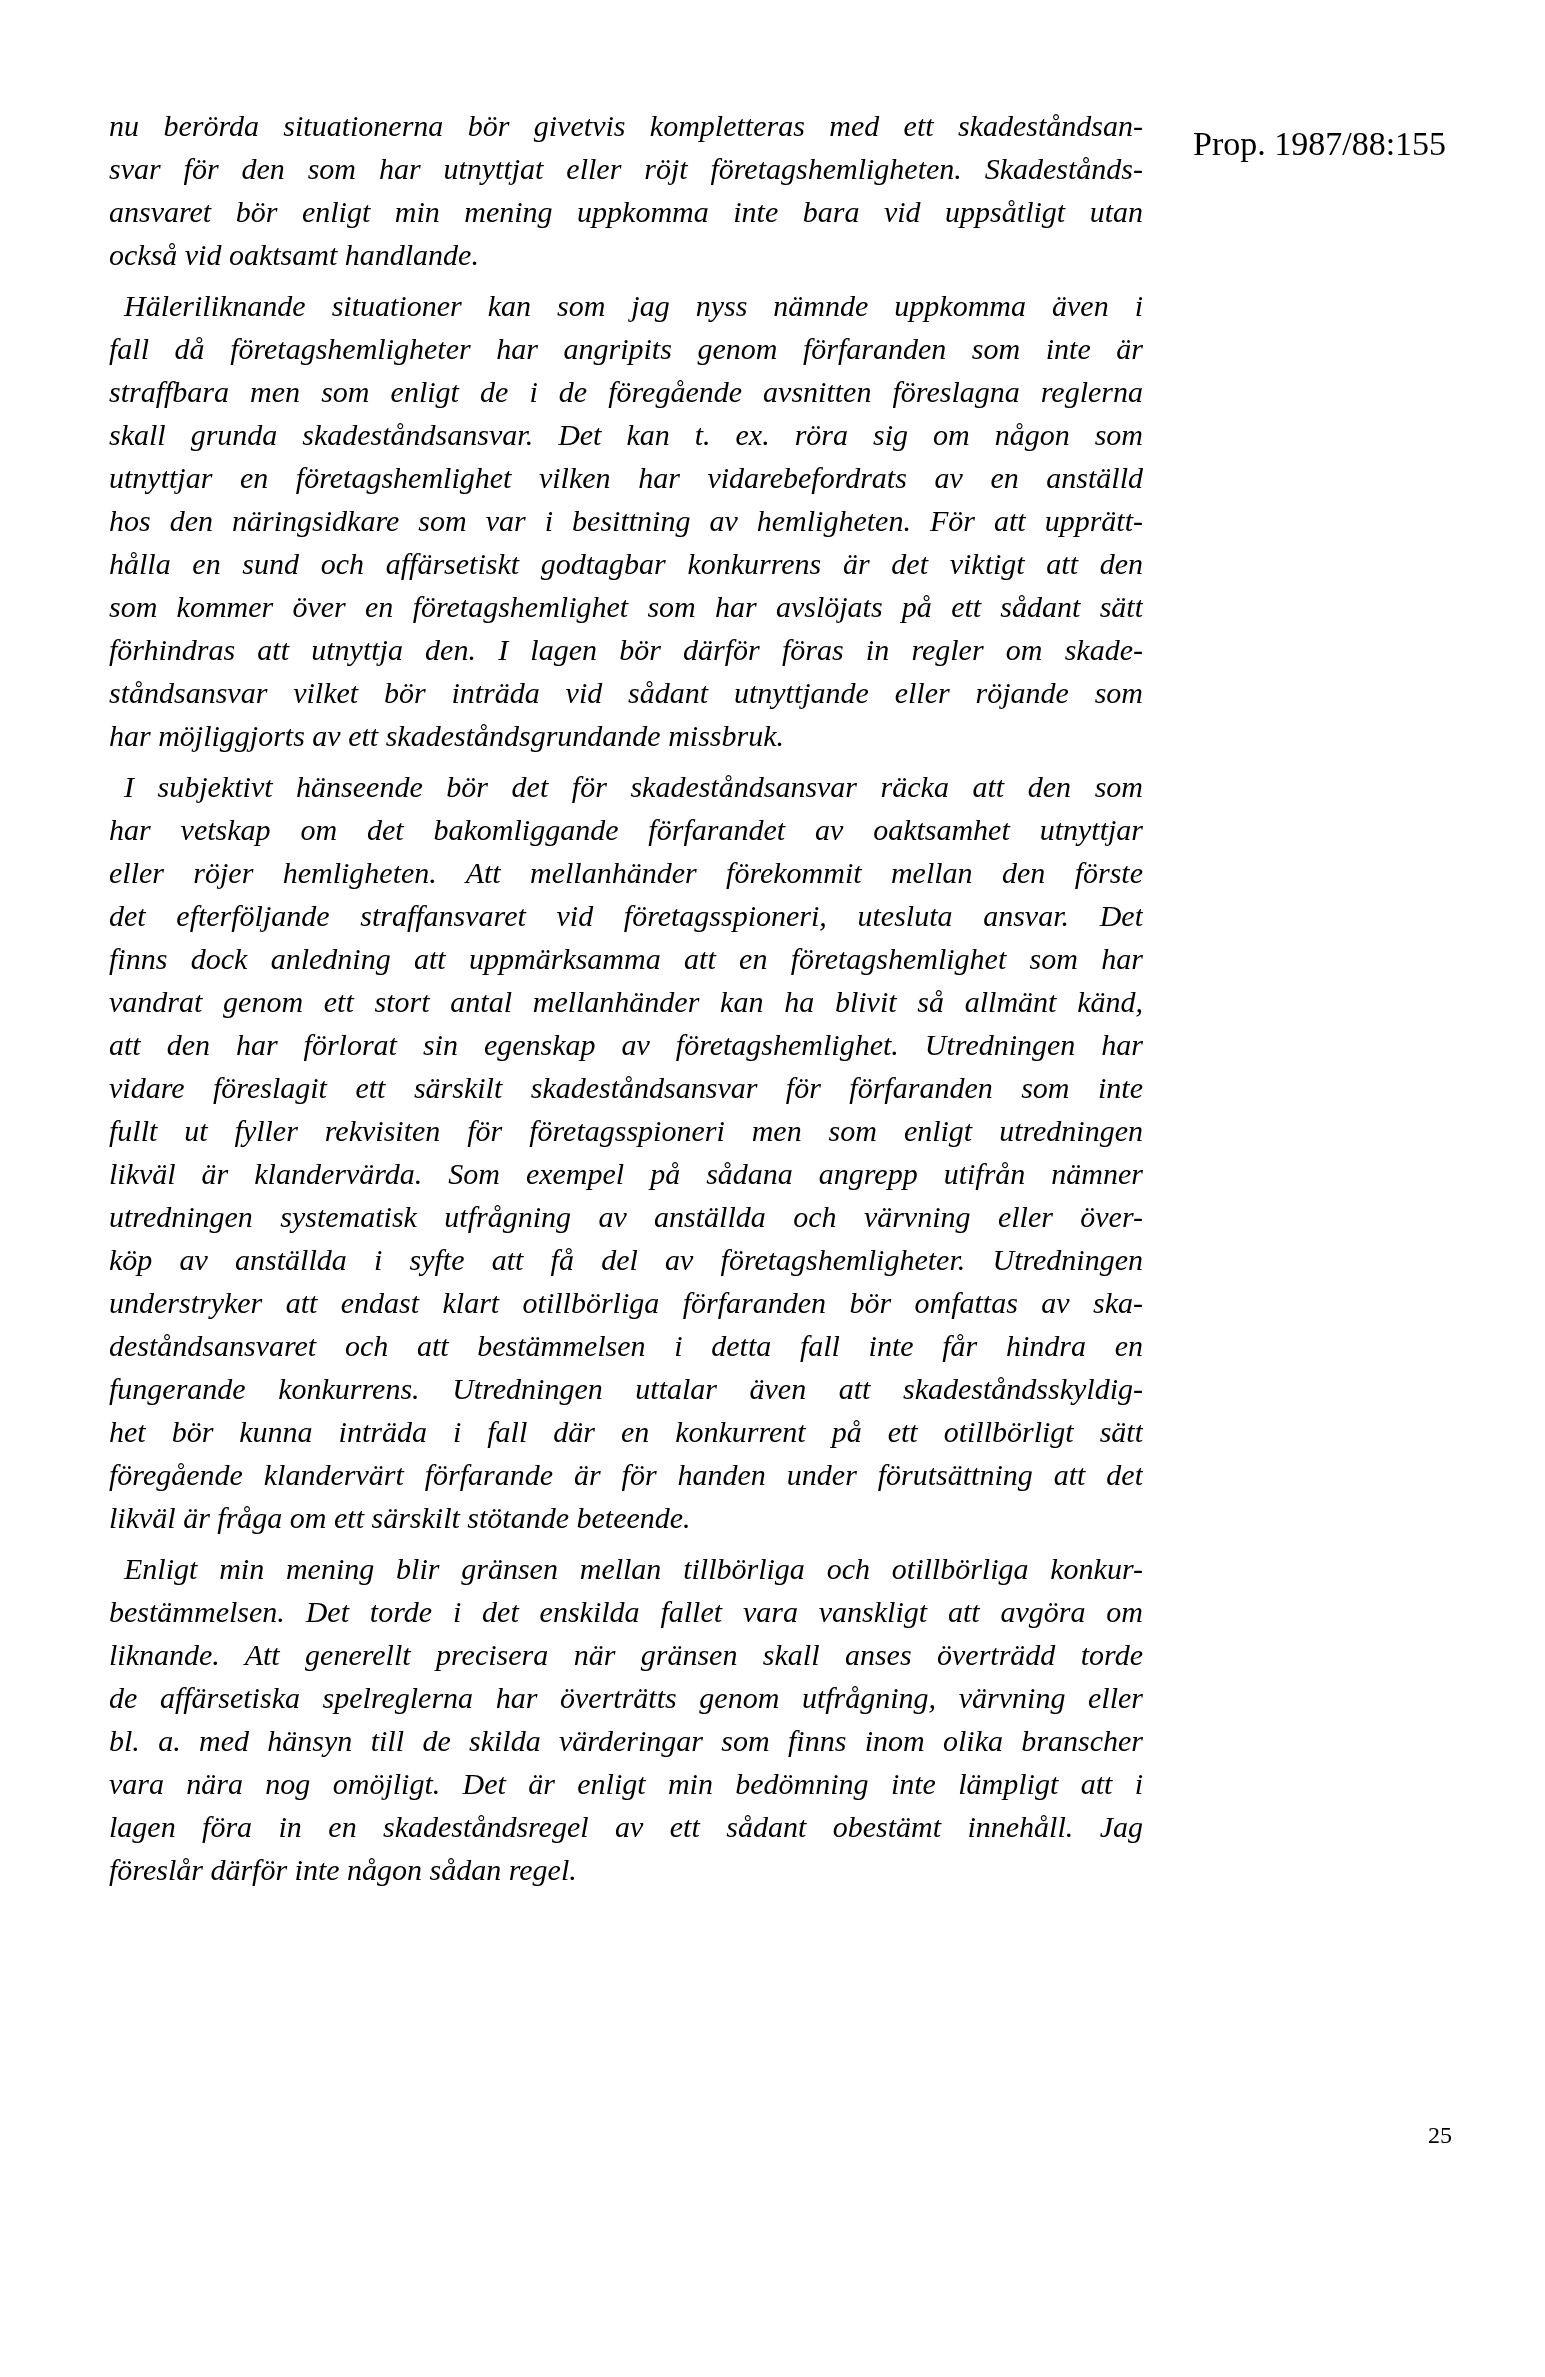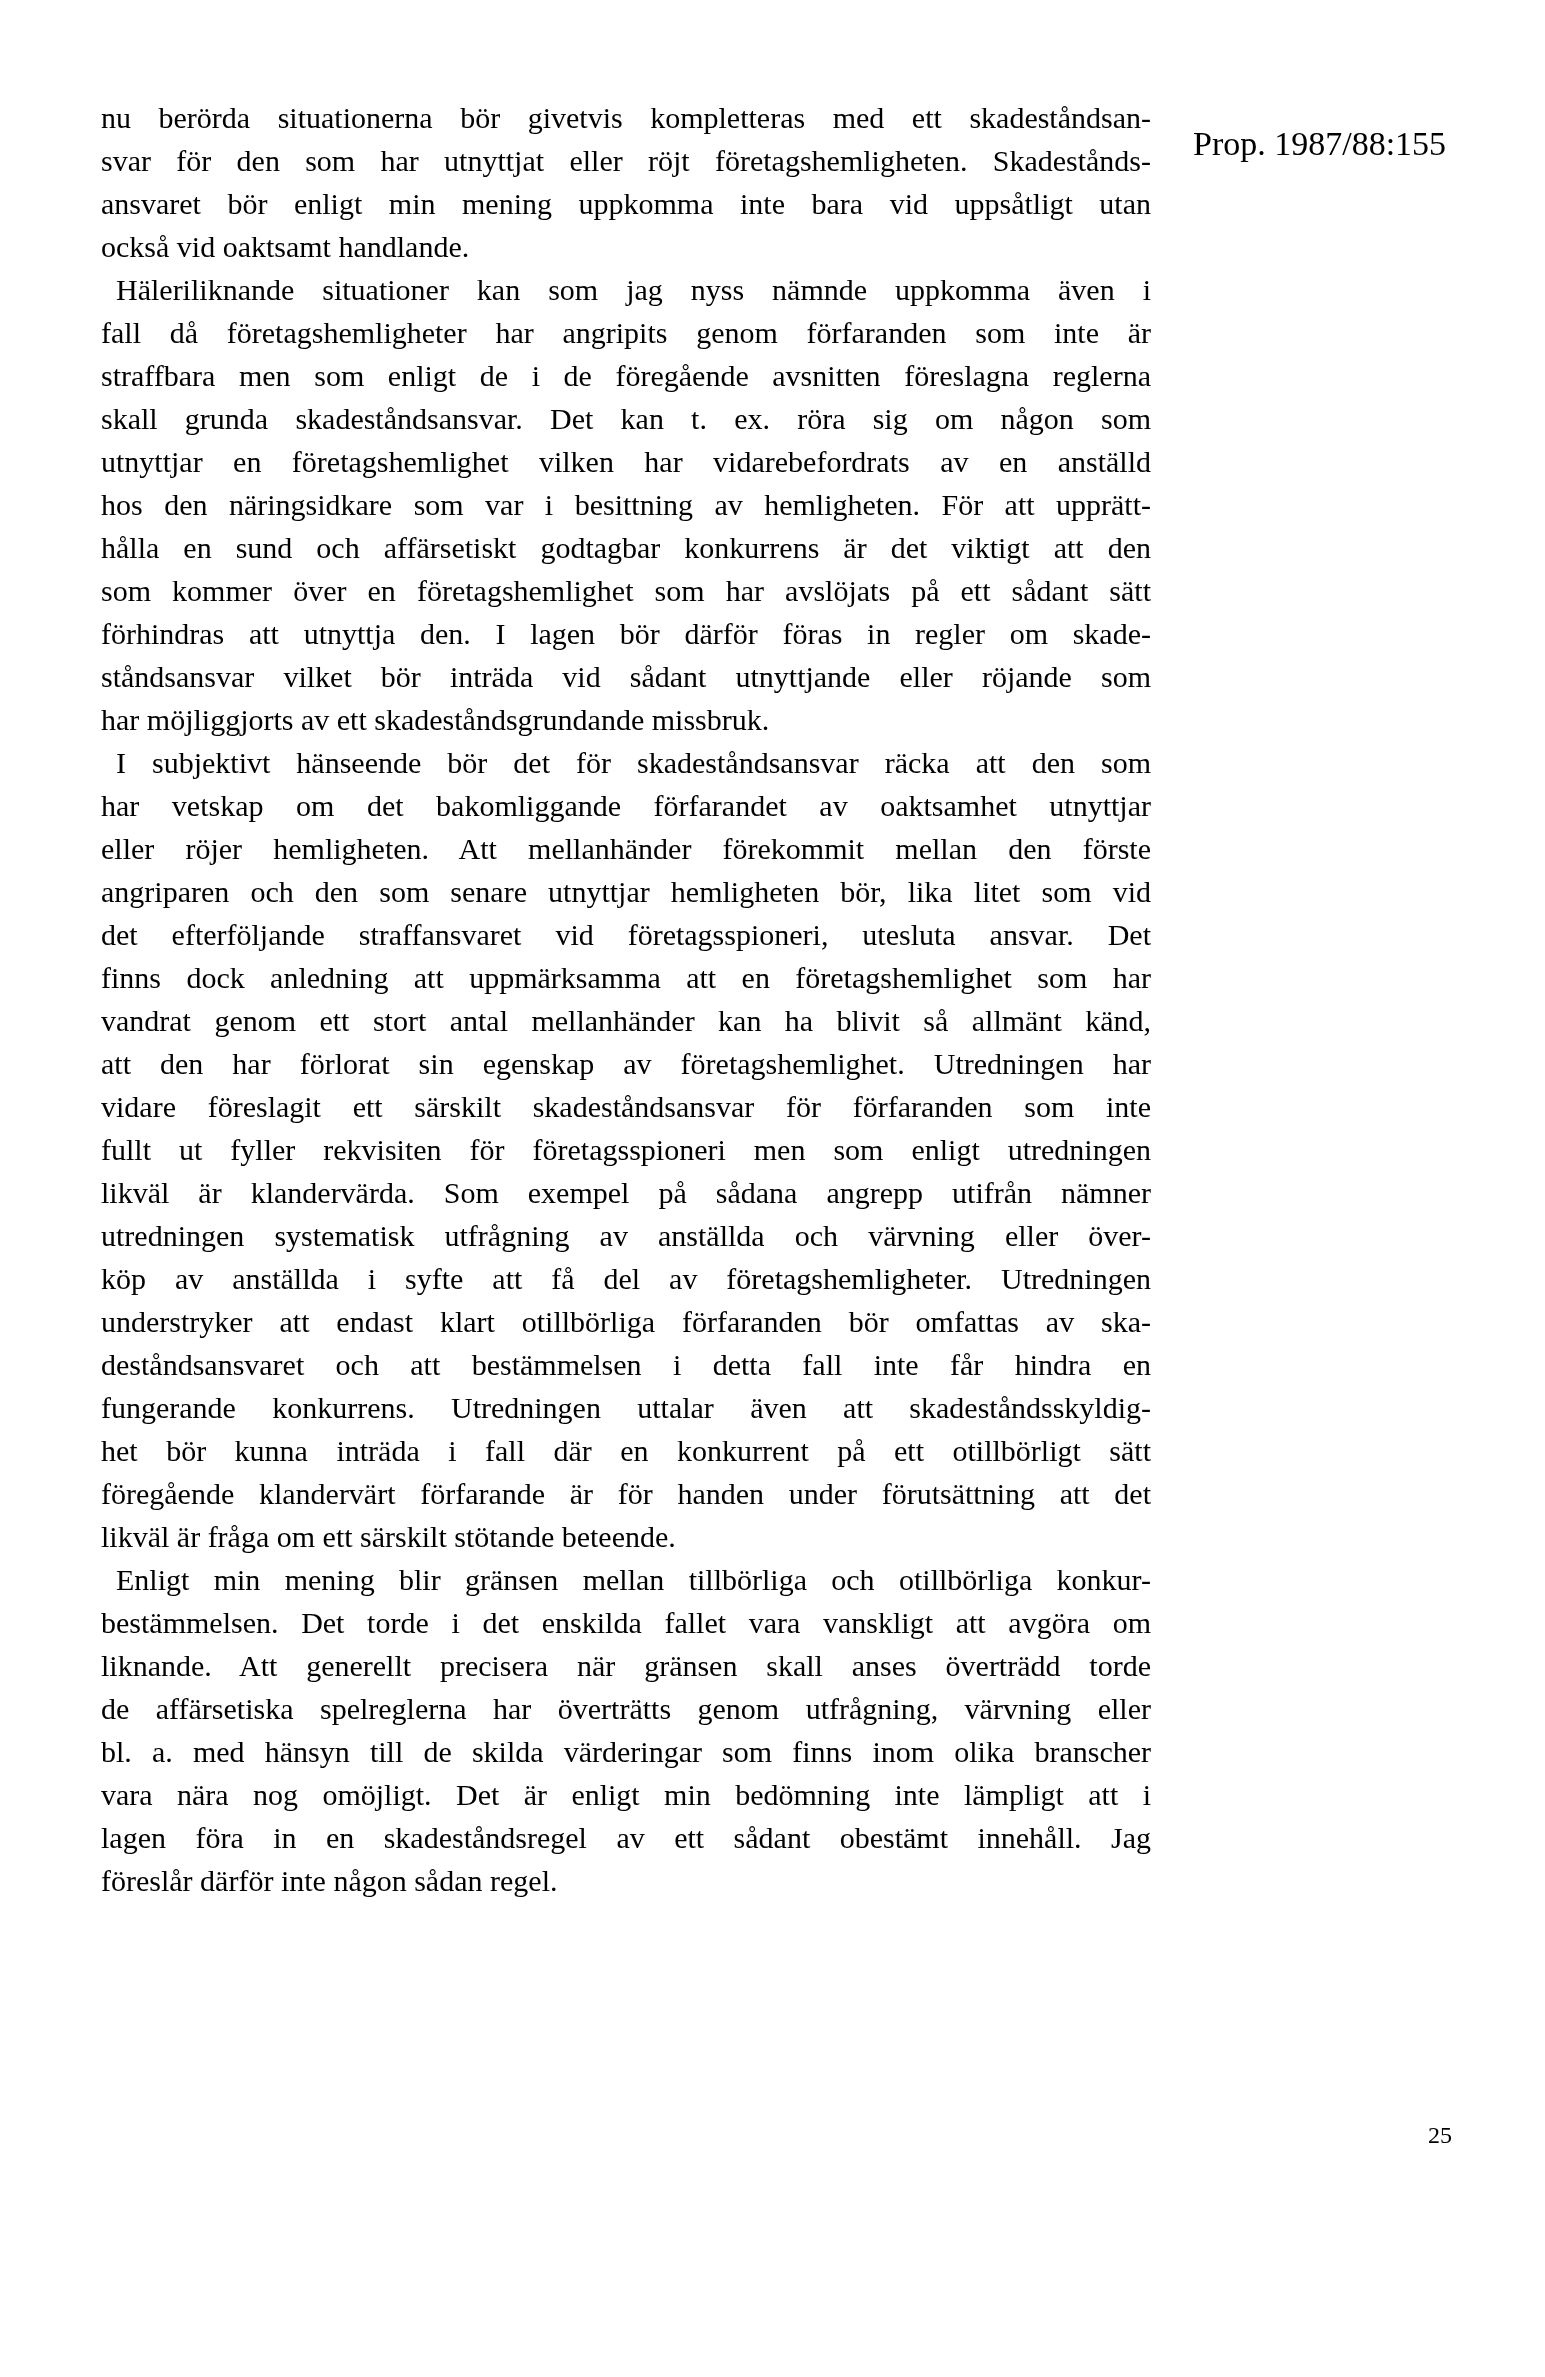--- a/index.html
+++ b/index.html
@@ -17,21 +17,21 @@
     overflow: hidden;
   }
   .text-column {
     position: absolute;
     left: 101px;
     top: 96px;
     width: 1050px;
     font-size: 30px;
     line-height: 43px;
   }
-  .para { margin: 0; padding: 0; }
+  .para { margin: 8px; padding: 0; font-style: italic; }
   .line {
     height: 43px;
     overflow: hidden;
     text-align: justify;
     text-align-last: justify;
   }
   .line.last {
     text-align-last: left;
   }
   .line.indent {
@@ -76,21 +76,20 @@
         <div class="line">hålla en sund och affärsetiskt godtagbar konkurrens är det viktigt att den</div>
         <div class="line">som kommer över en företagshemlighet som har avslöjats på ett sådant sätt</div>
         <div class="line">förhindras att utnyttja den. I lagen bör därför föras in regler om skade-</div>
         <div class="line">ståndsansvar vilket bör inträda vid sådant utnyttjande eller röjande som</div>
         <div class="line last">har möjliggjorts av ett skadeståndsgrundande missbruk.</div>
       </div>
       <div class="para">
         <div class="line indent">I subjektivt hänseende bör det för skadeståndsansvar räcka att den som</div>
         <div class="line">har vetskap om det bakomliggande förfarandet av oaktsamhet utnyttjar</div>
         <div class="line">eller röjer hemligheten. Att mellanhänder förekommit mellan den förste</div>
-        <div class="line">angriparen och den som senare utnyttjar hemligheten bör, lika litet som vid</div>
         <div class="line">det efterföljande straffansvaret vid företagsspioneri, utesluta ansvar. Det</div>
         <div class="line">finns dock anledning att uppmärksamma att en företagshemlighet som har</div>
         <div class="line">vandrat genom ett stort antal mellanhänder kan ha blivit så allmänt känd,</div>
         <div class="line">att den har förlorat sin egenskap av företagshemlighet. Utredningen har</div>
         <div class="line">vidare föreslagit ett särskilt skadeståndsansvar för förfaranden som inte</div>
         <div class="line">fullt ut fyller rekvisiten för företagsspioneri men som enligt utredningen</div>
         <div class="line">likväl är klandervärda. Som exempel på sådana angrepp utifrån nämner</div>
         <div class="line">utredningen systematisk utfrågning av anställda och värvning eller över-</div>
         <div class="line">köp av anställda i syfte att få del av företagshemligheter. Utredningen</div>
         <div class="line">understryker att endast klart otillbörliga förfaranden bör omfattas av ska-</div>

